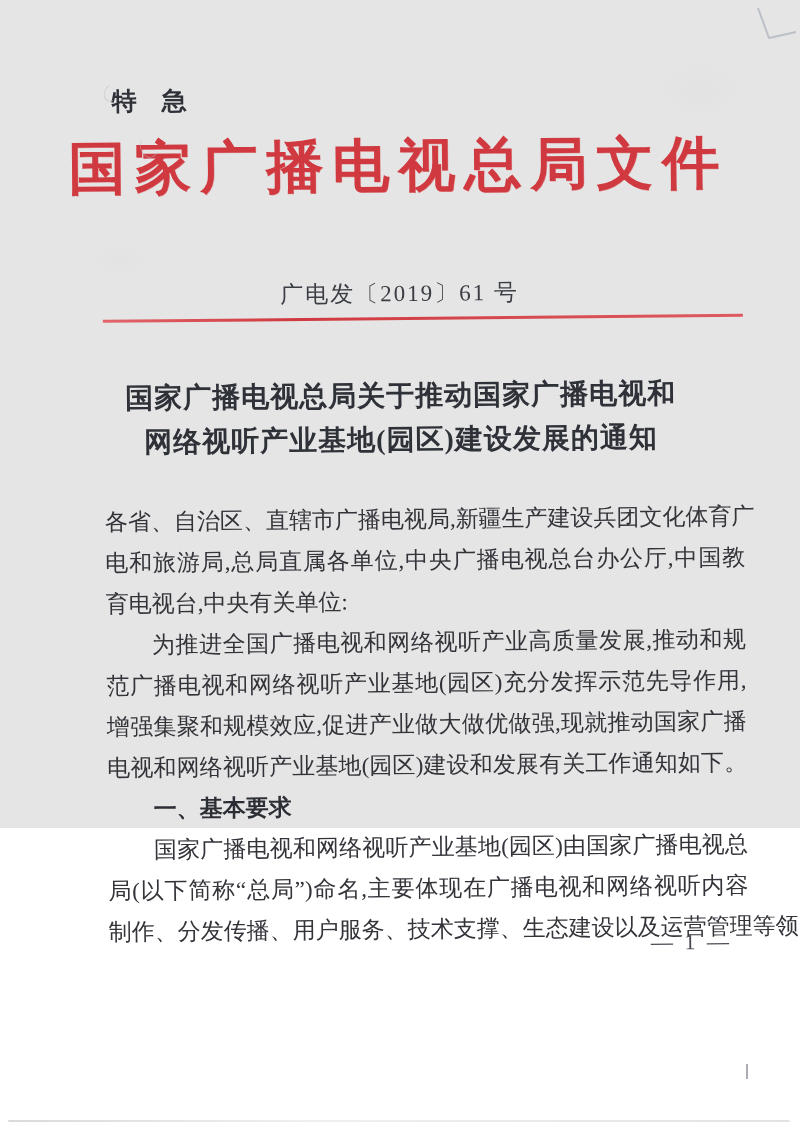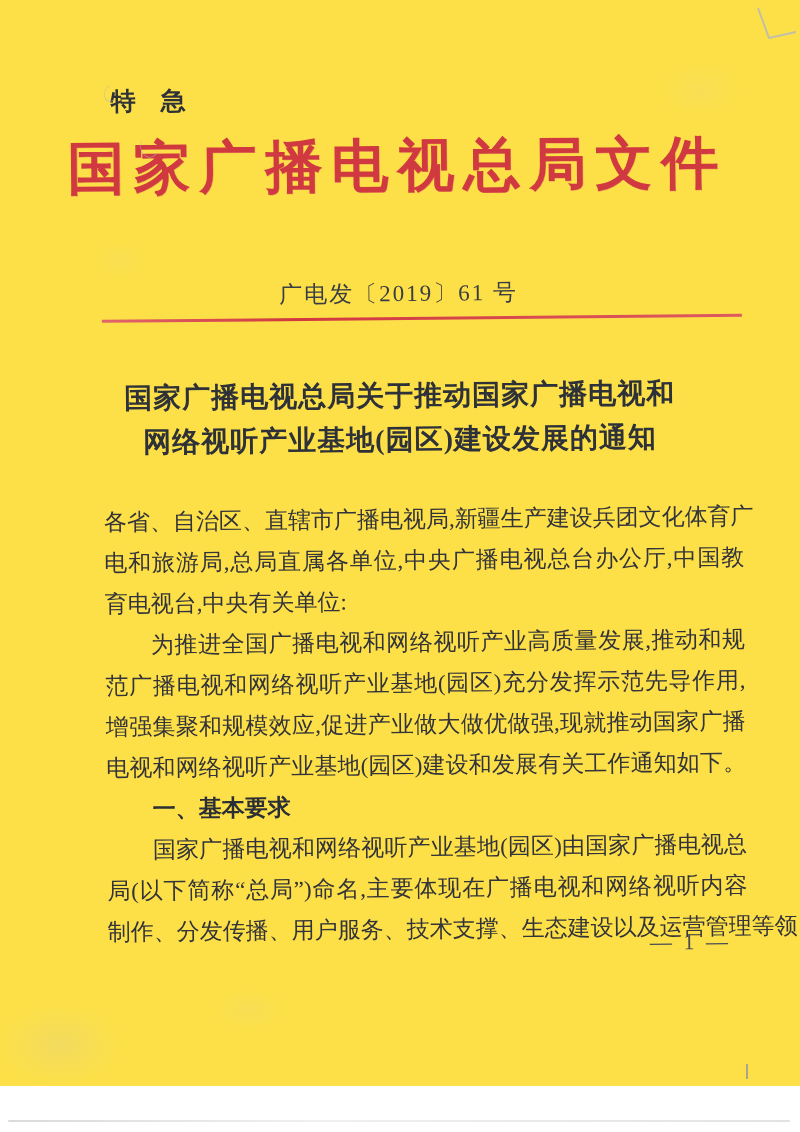--- a/index.html
+++ b/index.html
@@ -7,22 +7,22 @@
     padding: 0;
     background: #ffffff;
     width: 800px;
     height: 1132px;
     overflow: hidden;
     font-family: "Liberation Serif", serif;
   }
   .scan {
     position: relative;
     width: 800px;
-    height: 1086px;
-    background: #fde047;
+    height: 828px;
+    background: #e5e5e5;
   }
   
   .scan::before {
     content: "";
     position: absolute;
     inset: 0;
     background:
       radial-gradient(ellipse 90px 60px at 60px 1045px, rgba(190,195,200,0.18), transparent 70%),
       radial-gradient(ellipse 50px 30px at 250px 1010px, rgba(190,195,200,0.10), transparent 70%),
       radial-gradient(ellipse 60px 40px at 700px 90px, rgba(200,203,208,0.10), transparent 70%),

